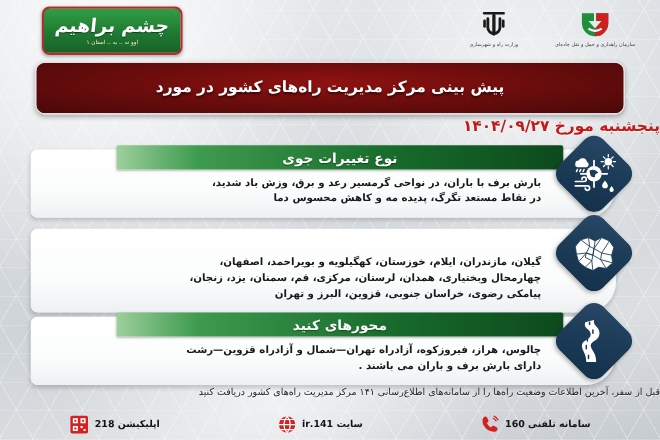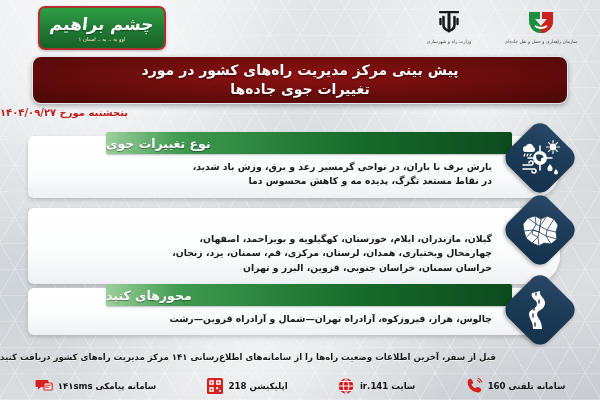--- a/index.html
+++ b/index.html
@@ -125,23 +125,23 @@
     text-align: center;
     white-space: nowrap;
     text-shadow: 0 1px 2px rgba(0,0,0,0.55);
   }
 
   .date-line {
     position: absolute;
     top: 107px;
     left: 0;
     right: 0;
-    text-align: left;
+    text-align: right;
     color: #c01b1b;
-    font-size: 10px;
+    font-size: 14px;
     font-weight: bold;
     text-shadow: 0 1px 0 rgba(255,255,255,0.7);
   }
 
   
   .section {
     position: absolute;
     left: 28px;
     right: 40px;
   }
@@ -160,21 +160,21 @@
 
   .ribbon {
     position: absolute;
     top: -4px;
     right: 48px;
     left: 78px;
     height: 22px;
     background: linear-gradient(90deg, #9ccf9c 0%, #3f9b4f 18%, #176b2b 62%, #0d4a1d 100%);
     display: flex;
     align-items: center;
-    justify-content: flex-end;
+    justify-content: center;
     border-radius: 2px;
     box-shadow: 0 1px 2px rgba(0,0,0,0.25);
   }
   .ribbon .ribbon-label {
     color: #ffffff;
     font-size: 12.5px;
     font-weight: bold;
     letter-spacing: 1.5px;
     white-space: nowrap;
     text-shadow: 0 1px 1px rgba(0,0,0,0.4);
@@ -212,24 +212,24 @@
     padding-right: 4px;
   }
   .body-text .txtline { display: block; white-space: nowrap; }
 
   
   .footer-note {
     position: absolute;
     left: 0;
     right: 0;
     top: 352px;
-    text-align: left;
+    text-align: right;
     color: #1a1a1a;
     font-size: 8.6px;
-    font-weight: bold;
+    font-weight: normal;
     text-shadow: 0 1px 0 rgba(255,255,255,0.6);
   }
 
   .contact-bar {
     position: absolute;
     left: 10px;
     right: 10px;
     top: 374px;
     height: 24px;
     display: flex;
@@ -293,21 +293,20 @@
           </svg>
         </span>
         <span class="caption">وزارت راه و شهرسازی</span>
       </div>
 
     </div>
   </div>
 
   <div class="title-banner">
     <span class="line">پیش بینی مرکز مدیریت راه‌های کشور در مورد</span>
-    <span class="line">تغییرات جوی جاده‌ها</span>
   </div>
 
   <div class="date-line">پنجشنبه مورخ ۱۴۰۴/۰۹/۲۷</div>
 
   <div class="section section-1">
     <div class="card">
 
       <div class="ribbon">
         <span class="ribbon-label">نوع تغییرات جوی</span>
       </div>
@@ -354,21 +353,21 @@
             <path d="M4 14 L9 8 L16 6 L22 9 L28 6 L35 9 L39 15 L37 22 L38 29 L32 34 L25 33 L20 36 L13 33 L7 28 L5 21 Z" fill="#ffffff" stroke="#1d3d59" stroke-width="0.8"></path>
             <path d="M16 6 L17 14 L9 8 M22 9 L21 16 L28 6 M37 22 L28 20 L35 9 M20 36 L19 27 L13 33 M5 21 L14 20 L7 28 M32 34 L27 26 L38 29" stroke="#1d3d59" stroke-width="0.8" fill="none"></path>
             <path d="M17 14 L21 16 L20 22 L14 20 Z M21 16 L28 20 L27 26 L20 22 Z M14 20 L20 22 L19 27 L13 24 Z" stroke="#1d3d59" stroke-width="0.8" fill="none"></path>
           </svg>
         </span>
       </div>
 
       <div class="body-text">
         <span class="txtline">گیلان، مازندران، ایلام، خوزستان، کهگیلویه و بویراحمد، اصفهان،</span>
         <span class="txtline">چهارمحال وبختیاری، همدان، لرستان، مرکزی، قم، سمنان، یزد، زنجان،</span>
-        <span class="txtline">خراسان سمنان، خراسان جنوبی، قزوین، البرز و تهران</span>
+        <span class="txtline">پیامکی رضوی، خراسان جنوبی، قزوین، البرز و تهران</span>
       </div>
 
     </div>
   </div>
 
   <div class="section section-3">
     <div class="card">
 
       <div class="ribbon">
         <span class="ribbon-label">محورهای کنید</span>
@@ -378,20 +377,21 @@
         <span class="badge-inner">
           <svg width="40" height="42" viewBox="0 0 40 42">
             <path d="M13 40 C13 32 9 30 9 25 C9 20 17 20 17 15 C17 10 10 10 12 4 L20 2 C19 8 25 8 25 14 C25 21 17 21 17 25 C17 29 22 31 22 40 Z" fill="#ffffff"></path>
             <path d="M15 37 v-3 M13 28 v-3 M14 21 v-3 M19 14 v-3 M16 6 v-2" stroke="#1d3d59" stroke-width="1.4" stroke-linecap="round"></path>
           </svg>
         </span>
       </div>
 
       <div class="body-text">
         <span class="txtline">چالوس، هراز، فیروزکوه، آزادراه تهران—شمال و آزادراه قزوین—رشت</span>
+        <span class="txtline">دارای بارش برف و باران می باشند .</span>
       </div>
 
     </div>
   </div>
 
   <div class="footer-note">قبل از سفر، آخرین اطلاعات وضعیت راه‌ها را از سامانه‌های اطلاع‌رسانی ۱۴۱ مرکز مدیریت راه‌های کشور دریافت کنید</div>
 
   <div class="contact-bar">
 
     <div class="contact-item">
@@ -424,26 +424,16 @@
           <rect x="10.2" y="3.2" width="4.6" height="4.6" fill="#ffffff"></rect>
           <rect x="11.6" y="4.6" width="1.8" height="1.8" fill="#d42020"></rect>
           <rect x="3.2" y="10.2" width="4.6" height="4.6" fill="#ffffff"></rect>
           <rect x="4.6" y="11.6" width="1.8" height="1.8" fill="#d42020"></rect>
           <rect x="10.2" y="10.2" width="2" height="2" fill="#ffffff"></rect>
           <rect x="13" y="13" width="1.8" height="1.8" fill="#ffffff"></rect>
         </svg>
       </span>
     </div>
 
-    <div class="contact-item">
-      <span class="c-label">سامانه پیامکی ۱۴۱sms</span>
-      <span class="c-icon">
-        <svg width="18" height="18" viewBox="0 0 18 18">
-          <path d="M1.5 3 h11 a1 1 0 0 1 1 1 v5 a1 1 0 0 1 -1 1 H6 l-3 2.4 V10 H1.5 a1 1 0 0 1 -1 -1 V4 a1 1 0 0 1 1 -1 z" fill="#d42020"></path>
-          <rect x="9" y="6" width="8.2" height="7" rx="1" fill="#ffffff" stroke="#d42020" stroke-width="1.2"></rect>
-          <path d="M10.4 8.2 h5.4 M10.4 10.2 h3.6" stroke="#d42020" stroke-width="1" stroke-linecap="round"></path>
-        </svg>
-      </span>
-    </div>
 
   </div>
 
 </div>
 
 </body></html>

